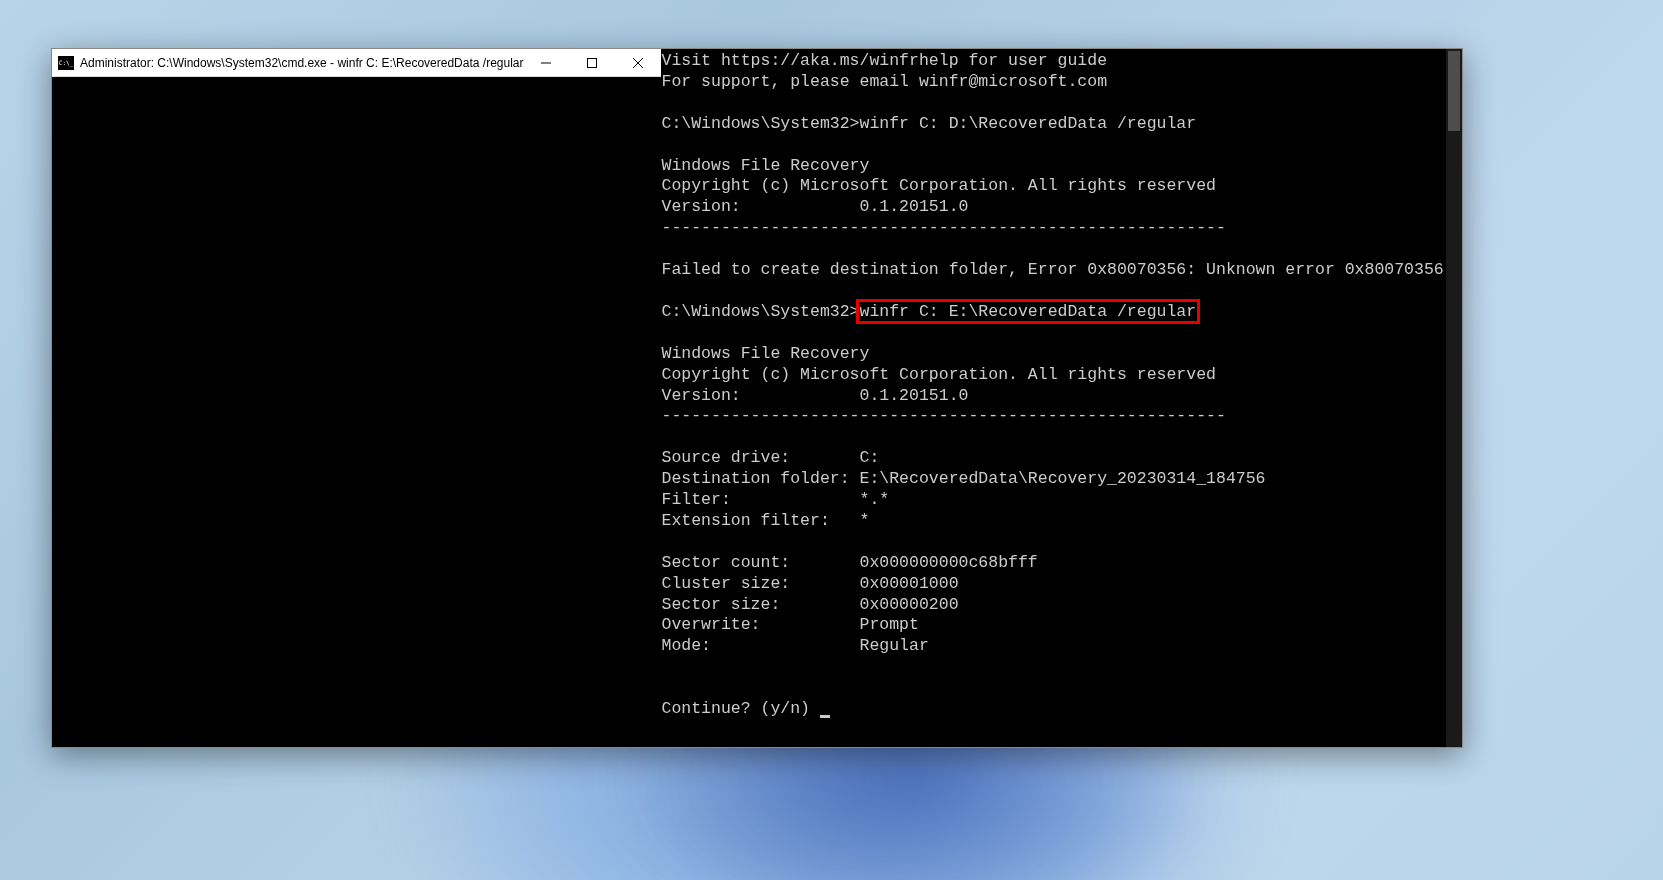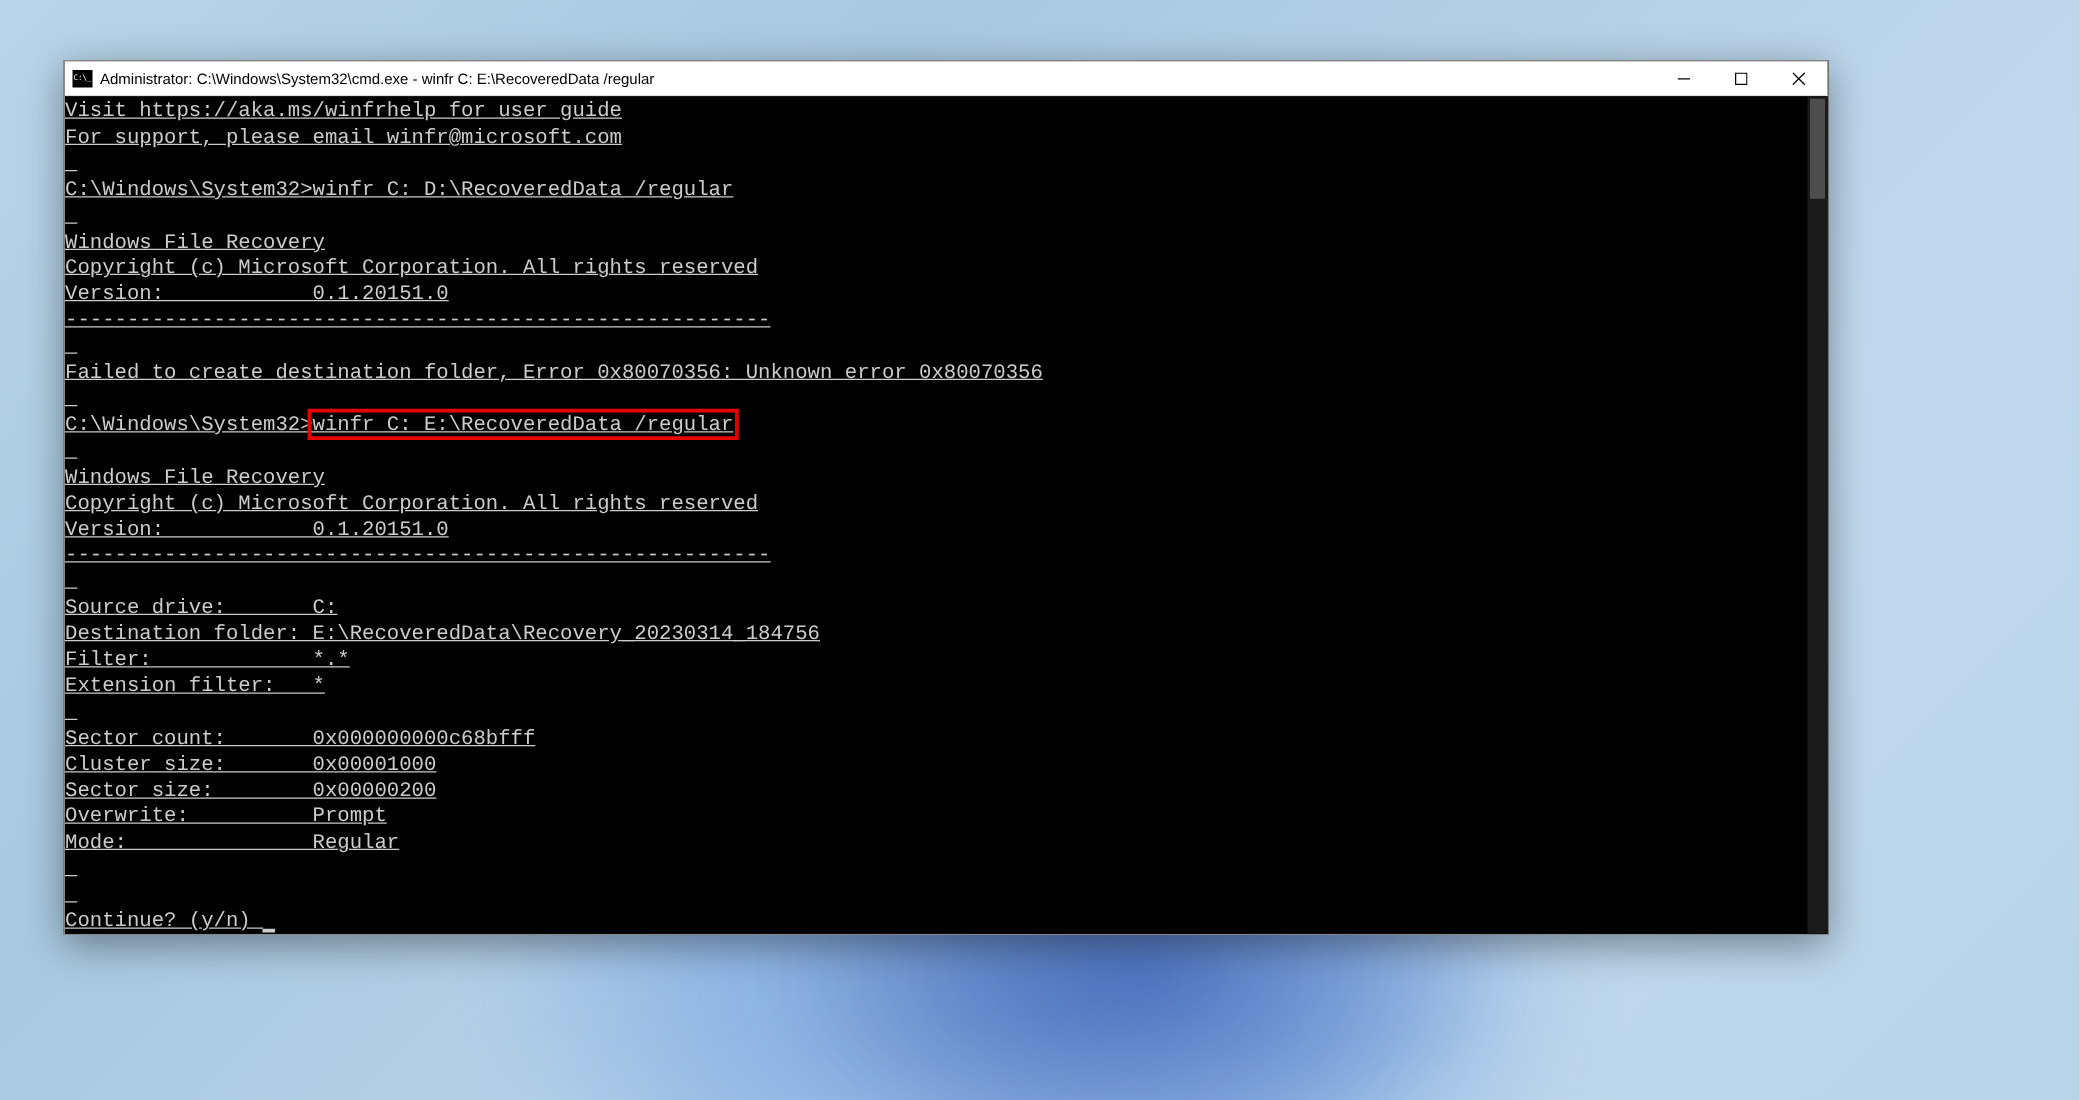--- a/index.html
+++ b/index.html
@@ -36,21 +36,21 @@
     .cmd-window {
       position: absolute;
       top: 48px;
       left: 51px;
       width: 1412px;
       height: 700px;
       background: #000;
       border: 1px solid #888;
       box-shadow: 0 8px 30px rgba(0,0,0,0.4);
       display: flex;
-      flex-direction: column;
+      flex-direction: row;
     }
     .titlebar {
       height: 28px;
       background: #fff;
       display: flex;
       align-items: center;
       padding-left: 6px;
       border-bottom: 1px solid #ddd;
     }
     .titlebar-icon {
@@ -99,21 +99,20 @@
     .terminal-content {
       font-family: 'Consolas', 'Courier New', monospace;
       font-size: 16.5px;
       line-height: 20.9px;
       color: #ccc;
       white-space: pre;
       padding-left: 0;
     }
     .terminal-line {
       display: block;
-      text-decoration: underline;
     }
     .highlight-box {
       border: 3px solid #e60000;
       position: absolute;
       pointer-events: none;
     }
     .scrollbar-track {
       position: absolute;
       right: 0;
       top: 0;

